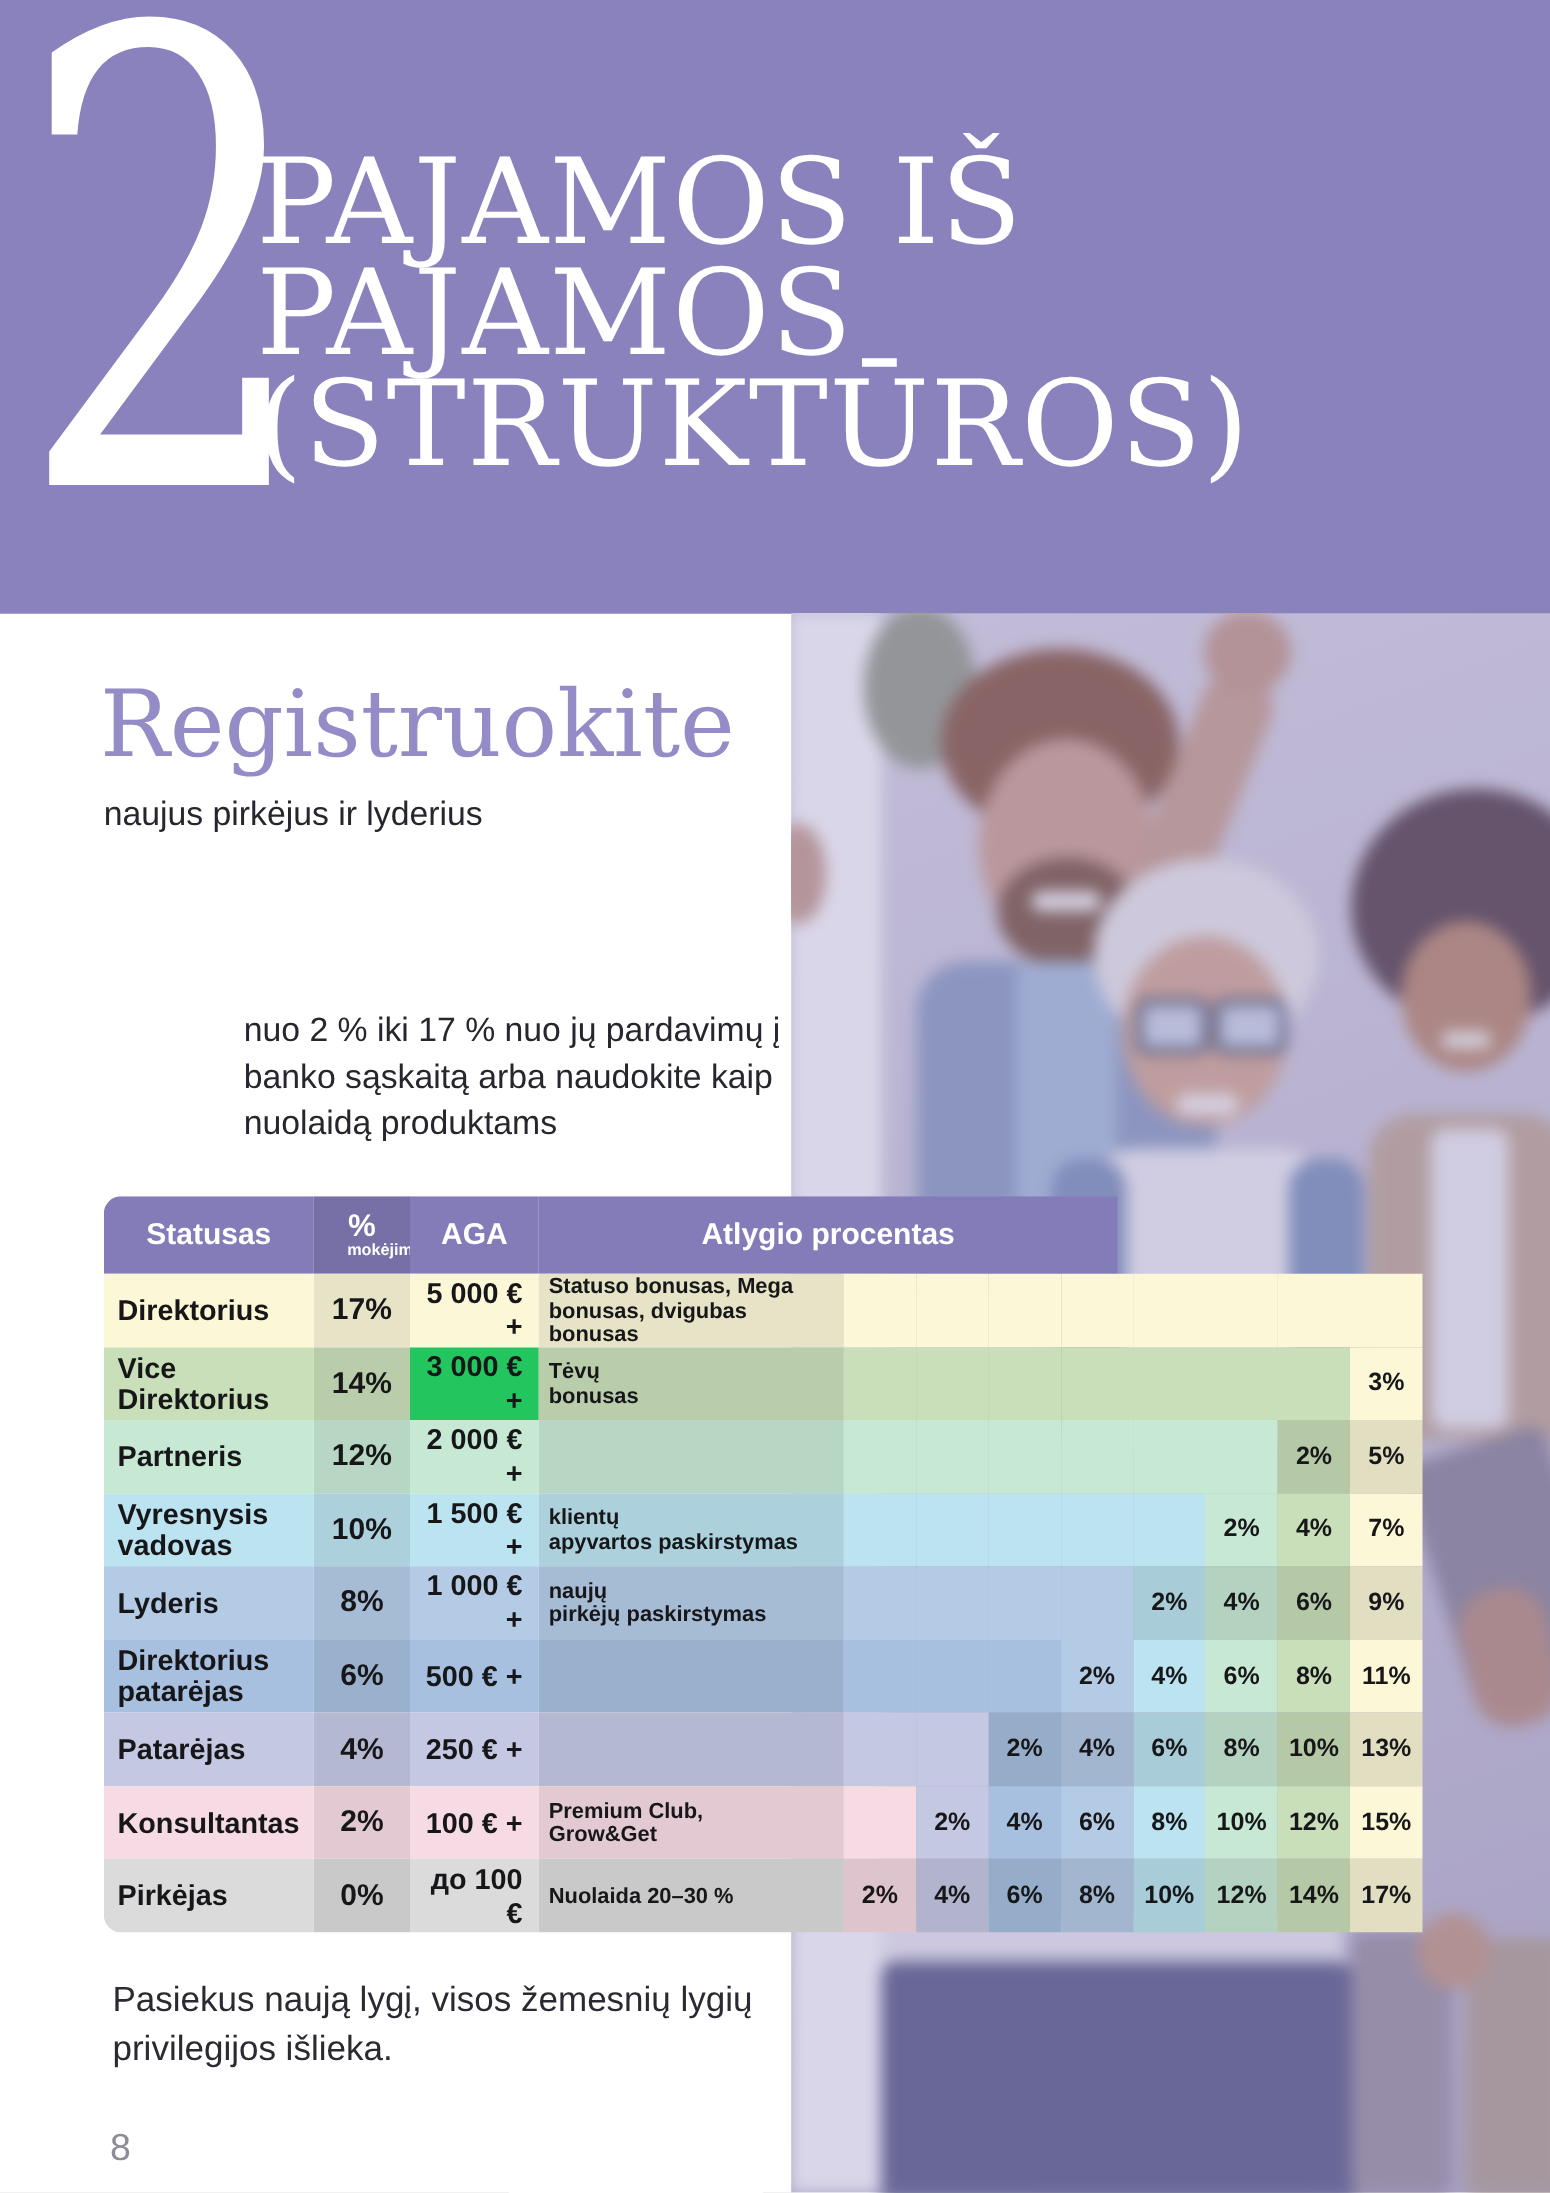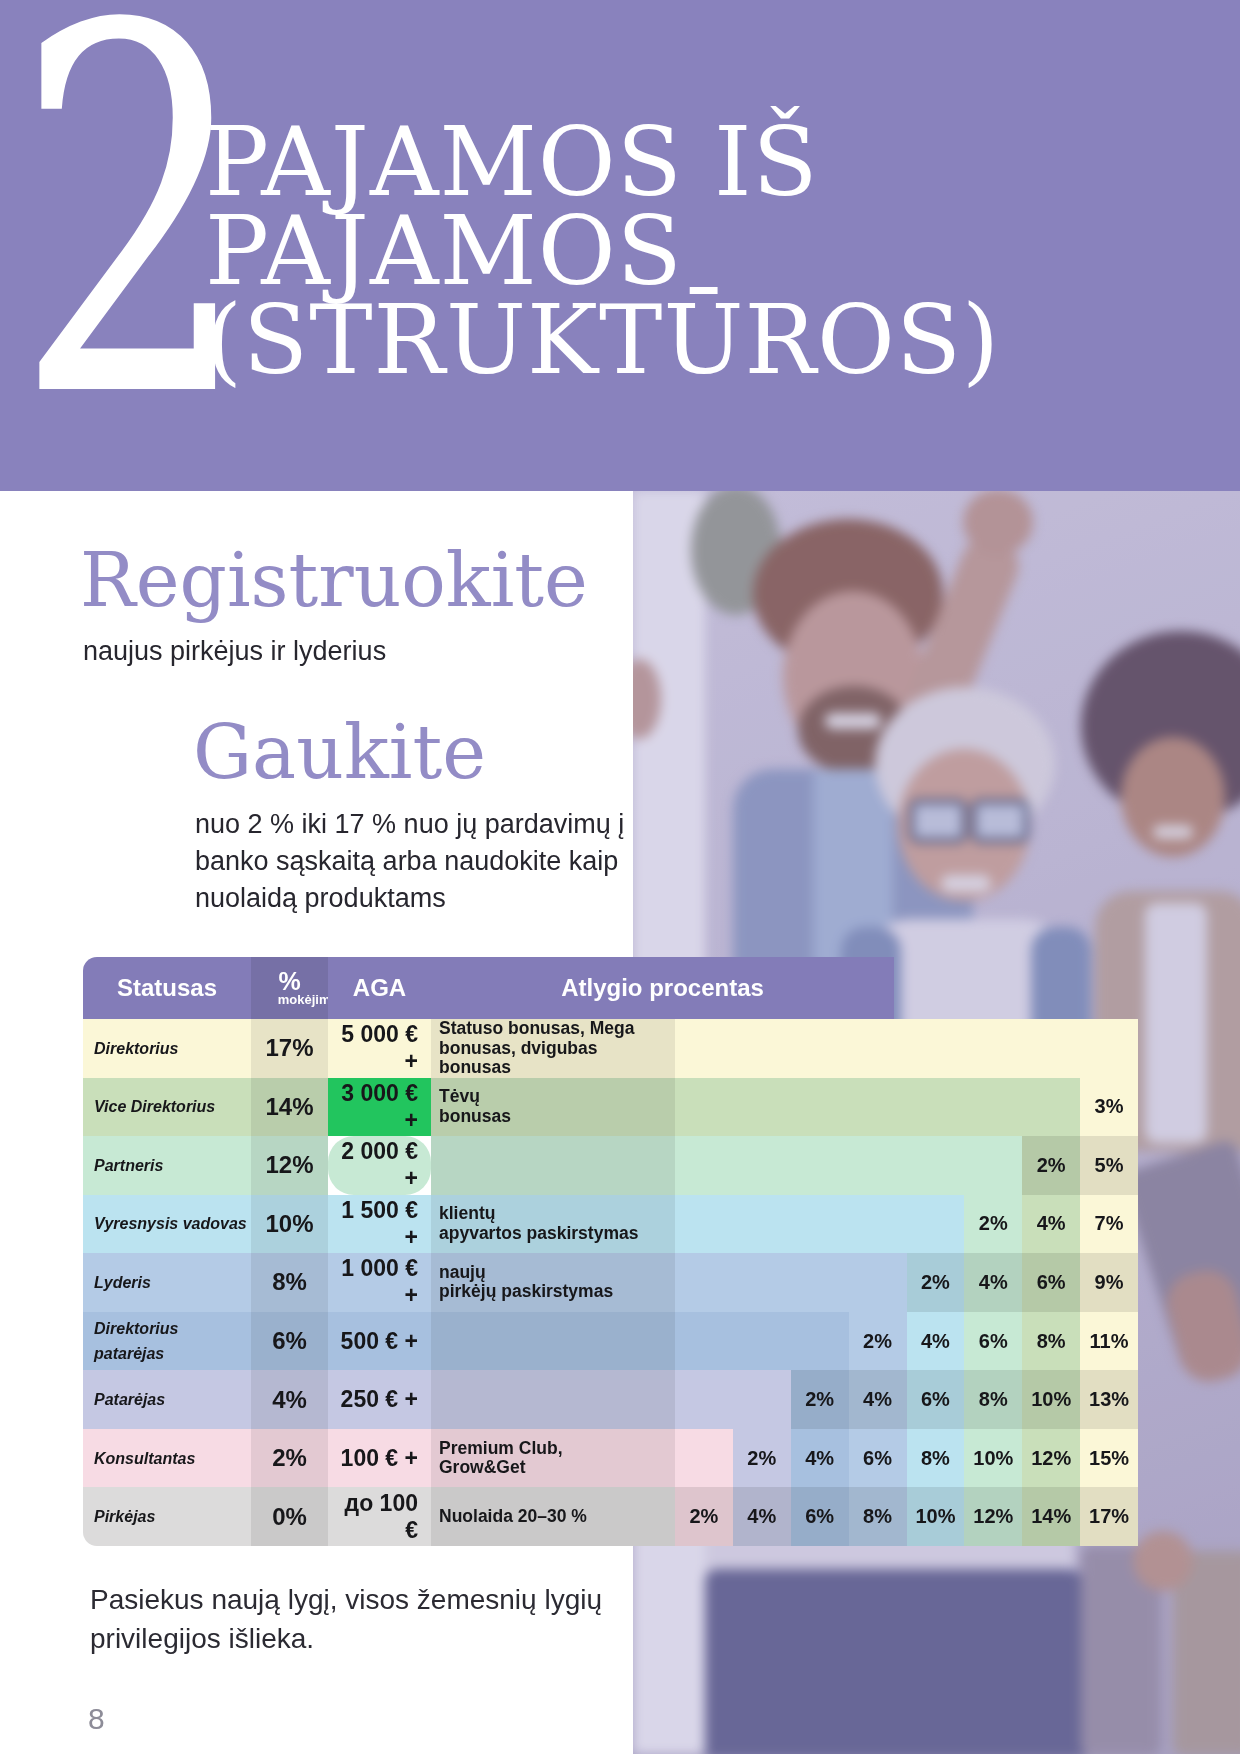--- a/index.html
+++ b/index.html
@@ -40,21 +40,21 @@
   .c-aga{width:103px;align-items:flex-end;text-align:right;padding-right:13px;}
   .c-priv{width:244px;padding-left:8px;}
   .c-reward{width:57.88px;align-items:center;text-align:center;}
   .thead .c-status{font-size:24px;font-weight:bold;text-align:center;align-items:center;padding-left:0;}
   .thead .c-aga{align-items:center;text-align:center;padding-right:0;font-size:24px;font-weight:bold;}
   .thead .c-priv{align-items:center;text-align:center;padding-left:0;font-size:24px;font-weight:bold;}
   .thead .c-rewardhead{width:463px;align-items:center;text-align:center;font-size:24px;font-weight:bold;}
   .pay-main{font-size:25px;line-height:24px;font-weight:bold;}
   .pay-sub{font-size:13px;line-height:14px;font-weight:bold;padding-left:40px;}
   .drow{height:58.55px;font-weight:bold;}
-  .drow .c-status{font-size:16px;line-height:25px;font-style:italic;}
+  .drow .c-status{font-size:23px;line-height:25px;}
   .drow .c-pay{font-size:24px;}
   .drow .c-aga{font-size:23px;}
   .drow .c-priv{font-size:17.5px;line-height:19.5px;}
   .drow .c-reward{font-size:20px;}
 
   
   .note{left:90px;top:1580px;font-size:28px;line-height:39px;color:#2b2a32;}
   .pagenum{left:88px;top:1702px;font-size:30px;color:#8d8c98;}
 </style>
 </head>
@@ -111,21 +111,20 @@
       <div class="ph" style="left:72px;top:1078px;width:380px;height:190px;background:#5b5e88;border-radius:12px 18px 0 0;"></div>
       <div class="ph" style="left:448px;top:1055px;width:80px;height:210px;background:#9d94a3;border-radius:10px;"></div>
       <div class="ph" style="left:540px;top:1060px;width:80px;height:205px;background:#b3a393;border-radius:10px;"></div>
       <div class="ph" style="left:500px;top:1040px;width:60px;height:60px;background:#c49a83;"></div>
     </div>
     <div class="wash"></div>
   </div>
 
   <div class="abs serif-head h-register">Registruokite</div>
   <div class="abs sub-register">naujus pirkėjus ir lyderius</div>
-  <div class="abs serif-head h-receive">Gaukite</div>
   <div class="abs receive-body">
     <div>nuo 2 % iki 17 % nuo jų pardavimų į</div>
     <div>banko sąskaitą arba naudokite kaip</div>
     <div>nuolaidą produktams</div>
   </div>
 
   <div class="abs tbl" id="status-table">
       <div class="trow thead">
         <div class="tc c-status" style="background: rgb(131, 124, 184);">Statusas</div>
         <div class="tc c-pay" style="background: rgb(118, 112, 166);">
@@ -166,21 +165,21 @@
         <div class="tc c-reward" style="background: rgb(201, 223, 186);"></div>
         <div class="tc c-reward" style="background: rgb(201, 223, 186);"></div>
         <div class="tc c-reward" style="background: rgb(201, 223, 186);"></div>
         <div class="tc c-reward" style="background: rgb(201, 223, 186);"></div>
         <div class="tc c-reward" style="background: rgb(201, 223, 186);"></div>
         <div class="tc c-reward" style="background: rgb(251, 247, 215);">3%</div>
       </div>
       <div class="trow drow">
         <div class="tc c-status" style="background: rgb(199, 233, 212);">Partneris</div>
         <div class="tc c-pay" style="background: rgb(183, 214, 195);">12%</div>
-        <div class="tc c-aga" style="background: rgb(199, 233, 212); border-radius: 26px;">2 000 € +</div>
+        <div class="tc c-aga" style="background: rgb(199, 233, 212);">2 000 € +</div>
         <div class="tc c-priv" style="background: rgb(183, 214, 195);"></div>
         <div class="tc c-reward" style="background: rgb(199, 233, 212);"></div>
         <div class="tc c-reward" style="background: rgb(199, 233, 212);"></div>
         <div class="tc c-reward" style="background: rgb(199, 233, 212);"></div>
         <div class="tc c-reward" style="background: rgb(199, 233, 212);"></div>
         <div class="tc c-reward" style="background: rgb(199, 233, 212);"></div>
         <div class="tc c-reward" style="background: rgb(199, 233, 212);"></div>
         <div class="tc c-reward" style="background: rgb(181, 201, 167);">2%</div>
         <div class="tc c-reward" style="background: rgb(226, 222, 194);">5%</div>
       </div>

